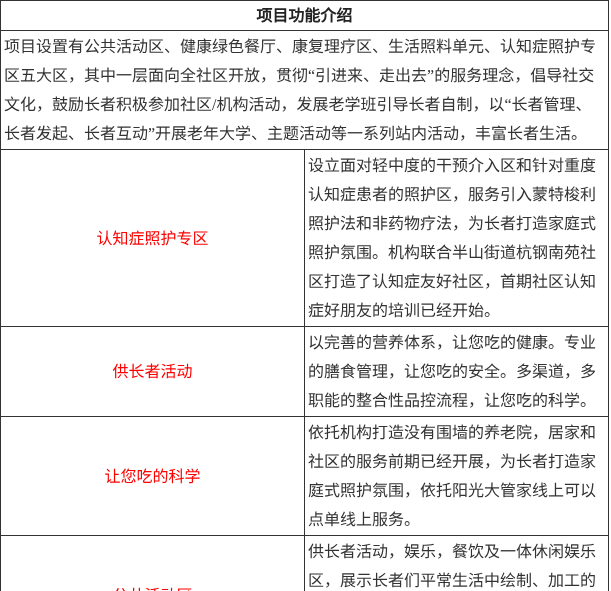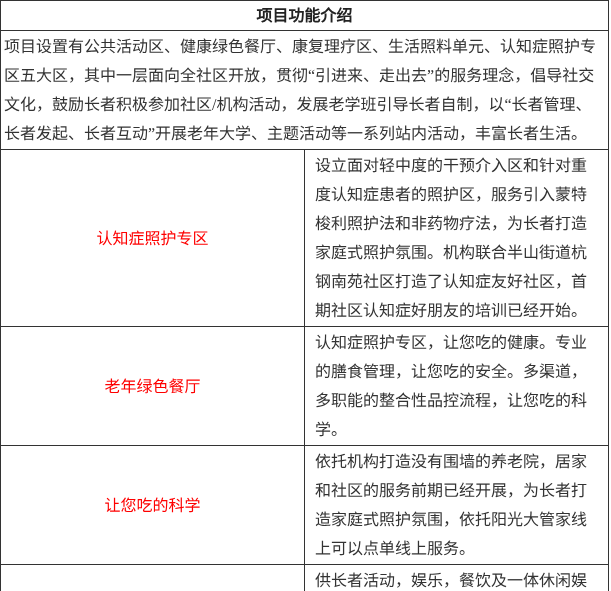--- a/index.html
+++ b/index.html
@@ -45,21 +45,21 @@
   }
   .label-cell {
     width: 64px;
     color: var(--label-color, #fe0000);
     text-align: center;
     padding: 1px 9px;
   }
   .desc-cell {
     color: var(--body-color, #333333);
     text-align: left;
-    padding: 1px 10px;
+    padding: 1px 3px;
   }
 </style>
 </head>
 <body style="background: rgb(255, 255, 255);">
 
 <table class="doc-table">
   <thead>
     <tr>
       <th class="title-cell" colspan="2">项目功能介绍</th>
     </tr>
@@ -68,22 +68,22 @@
     <tr>
       <td class="intro-cell" colspan="2">项目设置有公共活动区、健康绿色餐厅、康复理疗区、生活照料单元、认知症照护专区五大区，其中一层面向全社区开放，贯彻“引进来、走出去”的服务理念，倡导社交文化，鼓励长者积极参加社区/机构活动，发展老学班引导长者自制，以“长者管理、长者发起、长者互动”开展老年大学、主题活动等一系列站内活动，丰富长者生活。</td>
     </tr>
   </tbody>
   <tbody id="rows-container">
       <tr>
     <td class="label-cell">认知症照护专区</td>
     <td class="desc-cell">设立面对轻中度的干预介入区和针对重度认知症患者的照护区，服务引入蒙特梭利照护法和非药物疗法，为长者打造家庭式照护氛围。机构联合半山街道杭钢南苑社区打造了认知症友好社区，首期社区认知症好朋友的培训已经开始。</td>
   </tr>
       <tr>
-    <td class="label-cell">老年绿色餐厅</td>
-    <td class="desc-cell">认知症照护专区，让您吃的健康。专业的膳食管理，让您吃的安全。多渠道，多职能的整合性品控流程，让您吃的科学。</td>
+    <td class="label-cell">供长者活动</td>
+    <td class="desc-cell">以完善的营养体系，让您吃的健康。专业的膳食管理，让您吃的安全。多渠道，多职能的整合性品控流程，让您吃的科学。</td>
   </tr>
       <tr>
     <td class="label-cell">让您吃的科学</td>
     <td class="desc-cell">依托机构打造没有围墙的养老院，居家和社区的服务前期已经开展，为长者打造家庭式照护氛围，依托阳光大管家线上可以点单线上服务。</td>
   </tr>
       <tr>
     <td class="label-cell">公共活动区</td>
     <td class="desc-cell">供长者活动，娱乐，餐饮及一体休闲娱乐区，展示长者们平常生活中绘制、加工的艺术品，让设施内充满生活气息、家的氛围。</td>
   </tr>
     </tbody>

